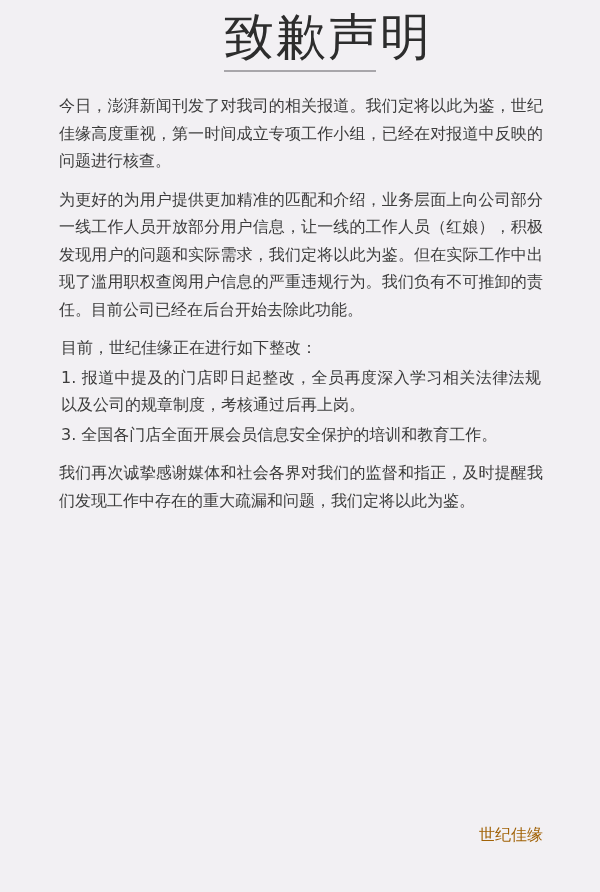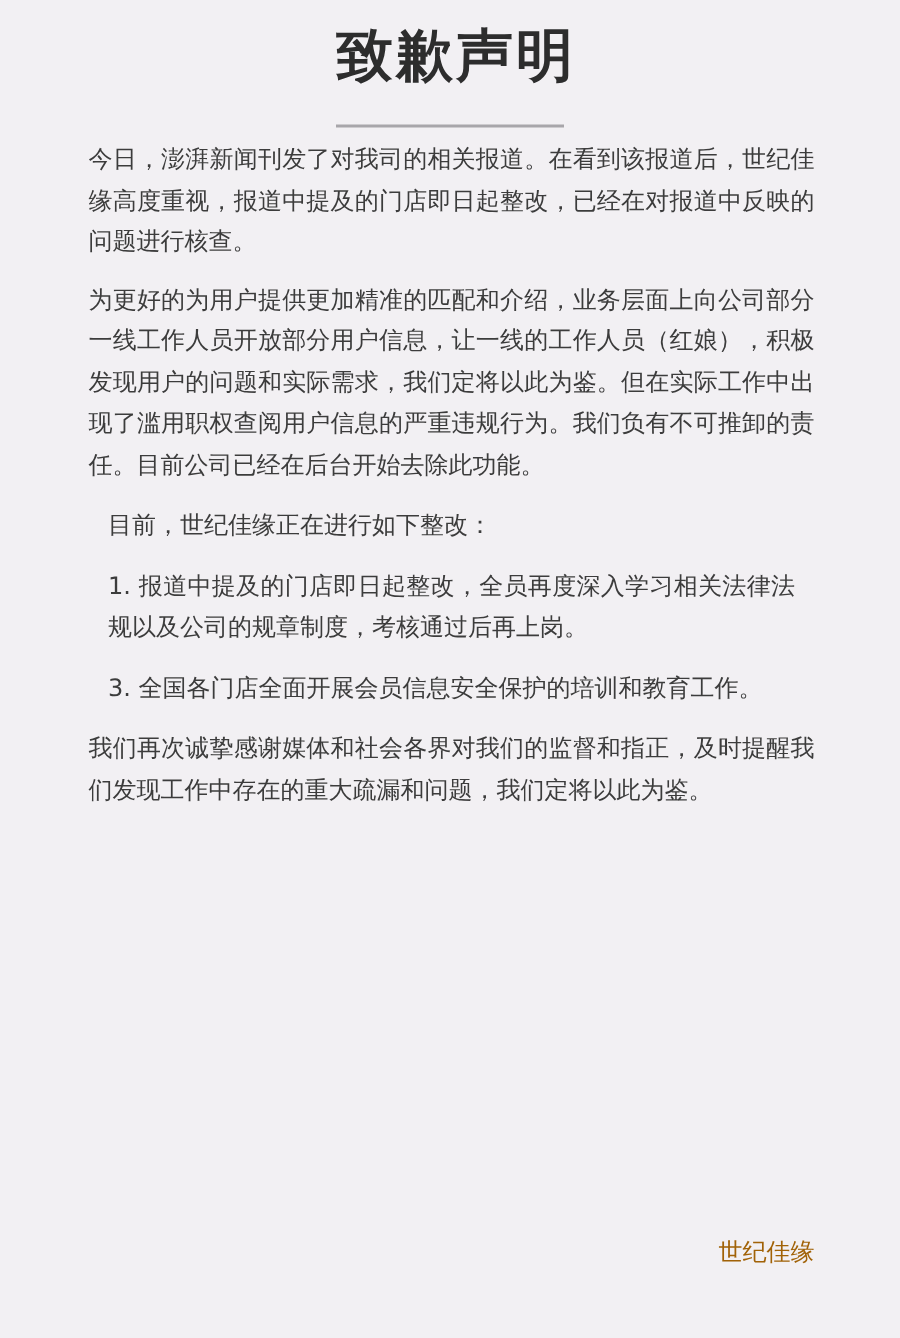--- a/index.html
+++ b/index.html
@@ -17,66 +17,66 @@
     }
     .title-wrap {
       position: absolute;
       top: 14px;
       left: 0;
       width: 600px;
       text-align: center;
     }
     .title {
       display: inline-block;
-      font-size: 38px;
-      font-weight: bold;
+      font-size: 50px;
+      font-weight: normal;
       color: #2d2d2d;
       letter-spacing: 2px;
       line-height: 46px;
-      padding-bottom: 23px;
+      padding-bottom: 10px;
       border-bottom: 2px solid #a8a6aa;
       width: 152px;
       white-space: nowrap;
     }
     .content {
       position: absolute;
       left: 59px;
       top: 92px;
       width: 484px;
       font-size: 16px;
       line-height: 27.5px;
       color: #3c3c3c;
     }
     .para {
       margin: 0 0 11px 0;
       text-align: justify;
       word-break: break-all;
     }
     .list-item {
-      margin: 13px;
+      margin: 2px;
     }
     .signature {
       position: absolute;
       right: 57px;
       top: 820px;
       text-align: right;
       font-size: 16px;
       line-height: 29px;
       color: #a16207;
     }
   </style>
 </head>
 <body>
 
 <div class="title-wrap">
   <div class="title">致歉声明</div>
 </div>
 
 <div class="content">
-  <p class="para">今日，澎湃新闻刊发了对我司的相关报道。在看到该报道后，世纪佳缘高度重视，报道中提及的门店即日起整改，已经在对报道中反映的问题进行核查。</p>
+  <p class="para">今日，澎湃新闻刊发了对我司的相关报道。我们定将以此为鉴，世纪佳缘高度重视，第一时间成立专项工作小组，已经在对报道中反映的问题进行核查。</p>
   <p class="para">为更好的为用户提供更加精准的匹配和介绍，业务层面上向公司部分一线工作人员开放部分用户信息，让一线的工作人员（红娘），积极发现用户的问题和实际需求，我们定将以此为鉴。但在实际工作中出现了滥用职权查阅用户信息的严重违规行为。我们负有不可推卸的责任。目前公司已经在后台开始去除此功能。</p>
 
   <div class="para">
     <div class="list-item">目前，世纪佳缘正在进行如下整改：</div>
     <div class="list-item">1. 报道中提及的门店即日起整改，全员再度深入学习相关法律法规以及公司的规章制度，考核通过后再上岗。</div>
     <div class="list-item">3. 全国各门店全面开展会员信息安全保护的培训和教育工作。</div>
   </div>
 
   <p class="para">我们再次诚挚感谢媒体和社会各界对我们的监督和指正，及时提醒我们发现工作中存在的重大疏漏和问题，我们定将以此为鉴。</p>
 </div>

